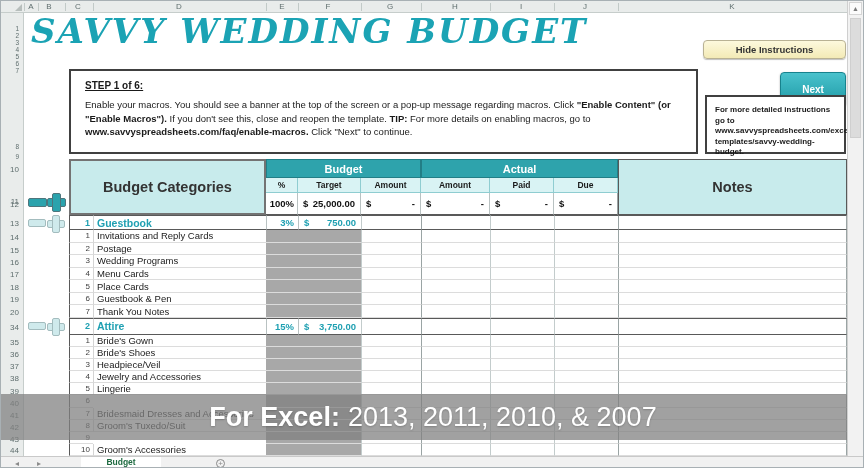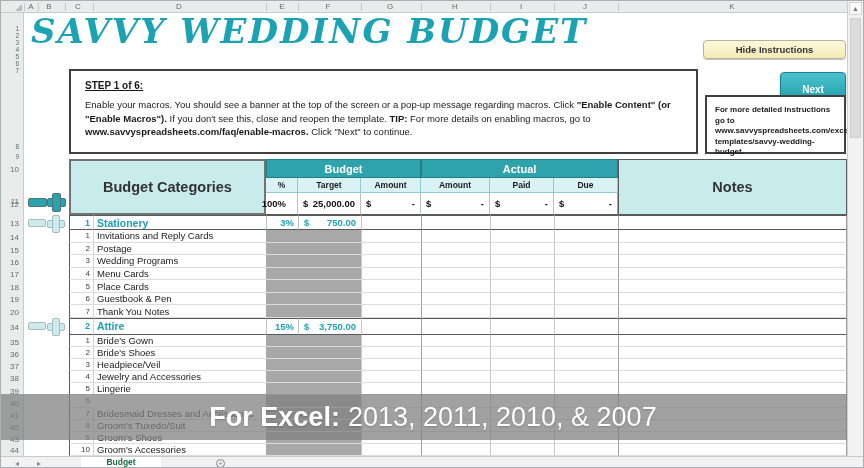--- a/index.html
+++ b/index.html
@@ -34,21 +34,21 @@
   
   .cell{position:absolute;}
   #h-categories{left:68px;top:158px;width:197px;height:56px;background:#c8ebec;border:2px solid #737373;display:flex;align-items:center;justify-content:center;font-size:14.5px;font-weight:bold;color:#333;}
   #h-notes{left:617px;top:158px;width:229px;height:56px;background:#c8ebec;border:1px solid #595959;display:flex;align-items:center;justify-content:center;font-size:14.5px;font-weight:bold;color:#333;}
   .band{top:158px;height:19px;background:#2ea3ac;color:#fff;font-size:11px;font-weight:bold;display:flex;align-items:center;justify-content:center;border:1px solid #227e86;}
   #band-budget{left:265px;width:155px;}
   #band-actual{left:420px;width:197px;}
   .subhead{top:177px;height:15px;background:#d9f3f4;color:#1a1a1a;font-size:8.5px;font-weight:bold;display:flex;align-items:center;justify-content:center;border-right:1px solid #8fcdd1;border-bottom:1px solid #8fcdd1;}
   .totcell{top:192px;height:22px;background:#fff;font-size:9.5px;font-weight:bold;color:#111;display:flex;align-items:center;border-right:1px solid #b9c2c2;border-bottom:1px solid #595959;}
   .money{justify-content:space-between;padding:0 5px;}
-  .pctcell{justify-content:flex-end;padding-right:11px;}
+  .pctcell{justify-content:flex-end;padding-right:3px;}
 
   
   #rows{position:absolute;left:0;top:214px;width:864px;}
   .row{position:relative;width:864px;}
   .r-cat1{height:15px;}
   .r-cat2{height:17px;}
   .r-i1{height:12.571px;}
   .r-i2{height:12.1px;}
   .row .c{position:absolute;top:0;height:100%;display:flex;align-items:center;}
   .c-num{left:68px;width:24px;justify-content:flex-end;padding-right:3px;font-size:8px;color:#404040;border-left:1px solid #595959;}
@@ -199,21 +199,21 @@
     <span>-</span>
   </div>
   <div class="cell totcell money" style="left:553px;width:64px;border-right:1px solid #9aa4a4;">
     <span>$</span>
     <span>-</span>
   </div>
 
   <div id="rows">
       <div class="row cat r-cat1">
         <div class="c c-num">1</div>
-        <div class="c c-name">Stationery</div>
+        <div class="c c-name">Guestbook</div>
         <div class="c c-pct">3%</div>
         <div class="c c-target">
           <span>$</span>
           <span>750.00</span>
         </div>
         <div class="c c-g"></div>
         <div class="c c-h"></div>
         <div class="c c-i"></div>
         <div class="c c-j"></div>
         <div class="c c-notes"></div>
@@ -376,21 +376,20 @@
         <div class="c c-name">Groom's Tuxedo/Suit</div>
         <div class="c c-grey"></div>
         <div class="c c-g"></div>
         <div class="c c-h"></div>
         <div class="c c-i"></div>
         <div class="c c-j"></div>
         <div class="c c-notes"></div>
       </div>
       <div class="row item r-i2">
         <div class="c c-num">9</div>
-        <div class="c c-name">Groom's Shoes</div>
         <div class="c c-grey"></div>
         <div class="c c-g"></div>
         <div class="c c-h"></div>
         <div class="c c-i"></div>
         <div class="c c-j"></div>
         <div class="c c-notes"></div>
       </div>
       <div class="row item r-i2">
         <div class="c c-num">10</div>
         <div class="c c-name">Groom's Accessories</div>

